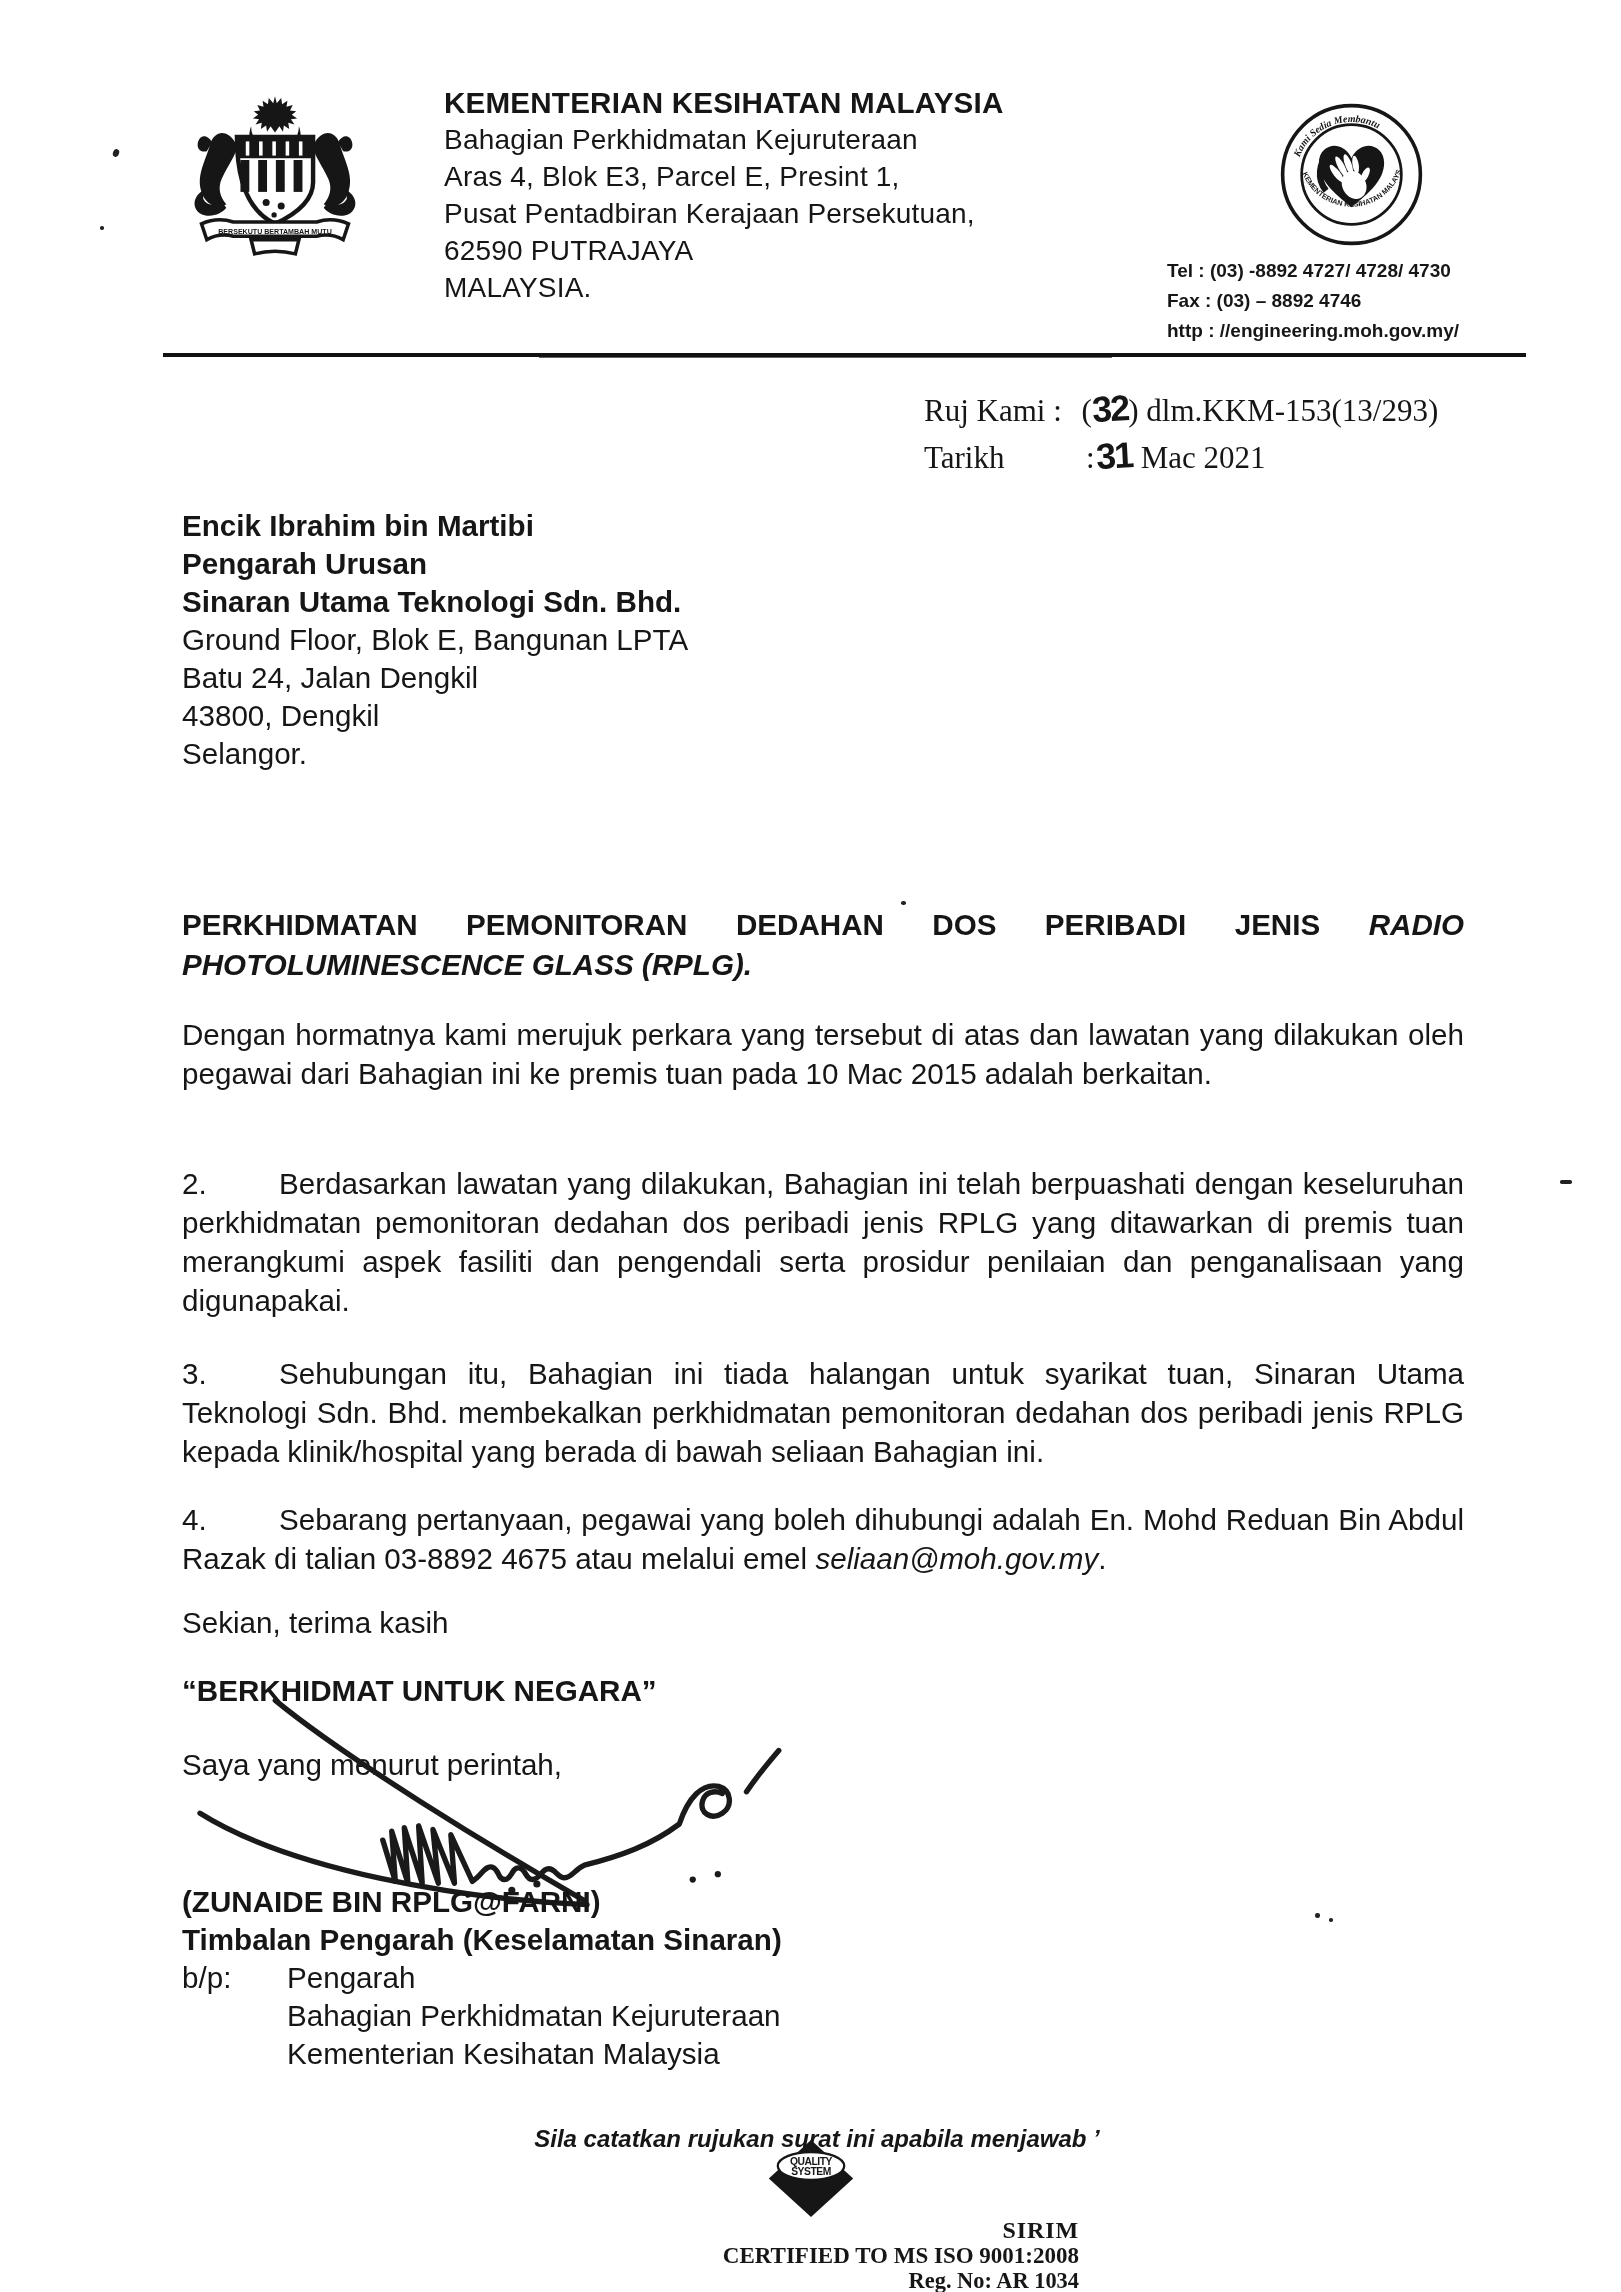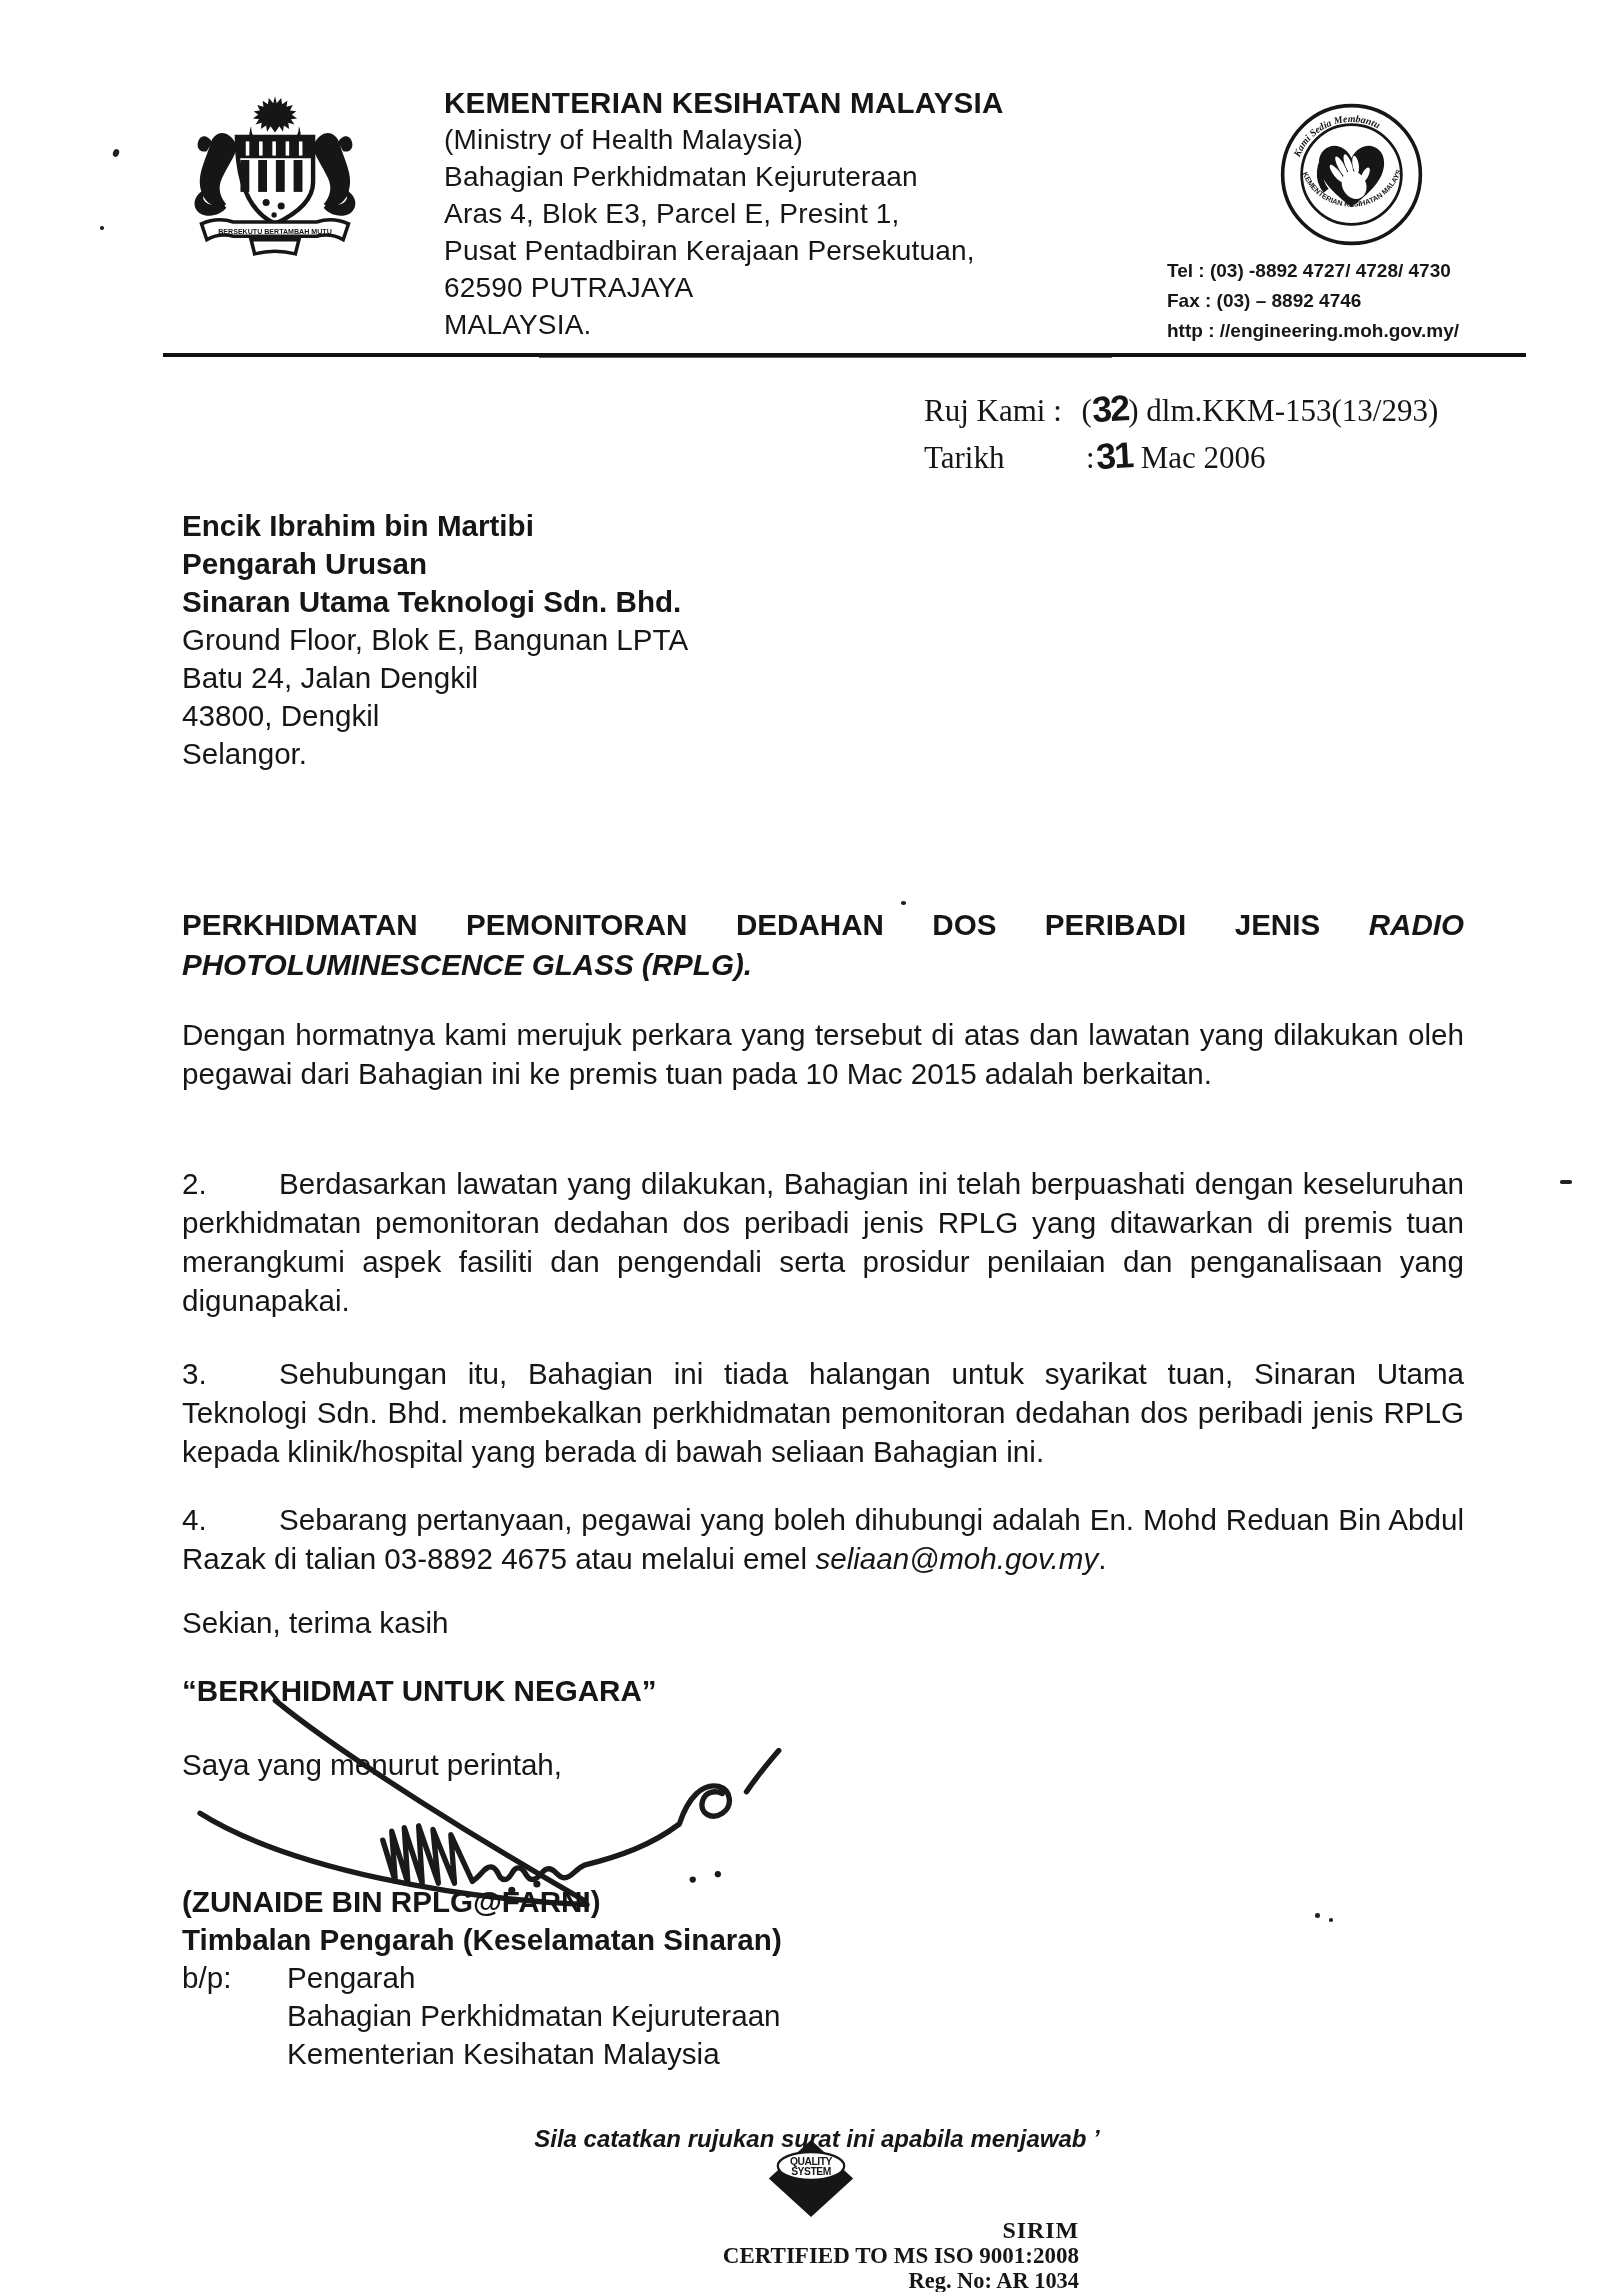--- a/index.html
+++ b/index.html
@@ -80,21 +80,20 @@
 
   <div class="speck" style="left:113px;top:149px;width:6.3px;height:8px;transform:rotate(20deg);"></div>
   <div class="speck" style="left:100px;top:226px;width:3.6px;height:3.6px;"></div>
   <div class="speck" style="left:901px;top:901px;width:4.5px;height:3.6px;"></div>
   <div class="speck" style="left:1560px;top:1180px;width:11.6px;height:3.6px;border-radius:1.8px;"></div>
   <div class="speck" style="left:1315px;top:1913px;width:4.5px;height:4.5px;"></div>
   <div class="speck" style="left:1329px;top:1918px;width:3.6px;height:3.6px;"></div>
 
   <div class="abs lh-text">
     <div class="lh-line1">KEMENTERIAN KESIHATAN MALAYSIA</div>
-    <div>(Ministry of Health Malaysia)</div>
     <div>Bahagian Perkhidmatan Kejuruteraan</div>
     <div>Aras 4, Blok E3, Parcel E, Presint 1,</div>
     <div>Pusat Pentadbiran Kerajaan Persekutuan,</div>
     <div>62590 PUTRAJAYA</div>
     <div>MALAYSIA.</div>
   </div>
 
   <svg class="abs" style="left:1279px;top:102px;" width="145" height="145" viewBox="0 0 160 160">
     <defs>
       <path id="arcTop" d="M18,84 A62,62 0 0 1 142,84"></path>
@@ -127,21 +126,21 @@
     <div>Fax : (03) – 8892 4746</div>
     <div>http : //engineering.moh.gov.my/</div>
   </div>
 
   <div class="abs rule"></div>
 
   <div class="abs ref" style="left:924px;top:391px;">
     <span>Ruj Kami :</span><span style="display:inline-block;width:19.7px;"></span><span>(</span><span class="hand">32</span><span>) dlm.KKM-153(13/293)</span>
   </div>
   <div class="abs ref" style="left:924px;top:438px;">
-    <span style="display:inline-block;width:162px;">Tarikh</span><span>:</span><span class="hand" style="margin-left:1.8px;">31</span><span> Mac 2006</span>
+    <span style="display:inline-block;width:162px;">Tarikh</span><span>:</span><span class="hand" style="margin-left:1.8px;">31</span><span> Mac 2021</span>
   </div>
 
   <div class="abs recipient">
     <div class="bold">Encik Ibrahim bin Martibi</div>
     <div class="bold">Pengarah Urusan</div>
     <div class="bold">Sinaran Utama Teknologi Sdn. Bhd.</div>
     <div>Ground Floor, Blok E, Bangunan LPTA</div>
     <div>Batu 24, Jalan Dengkil</div>
     <div>43800, Dengkil</div>
     <div>Selangor.</div>

